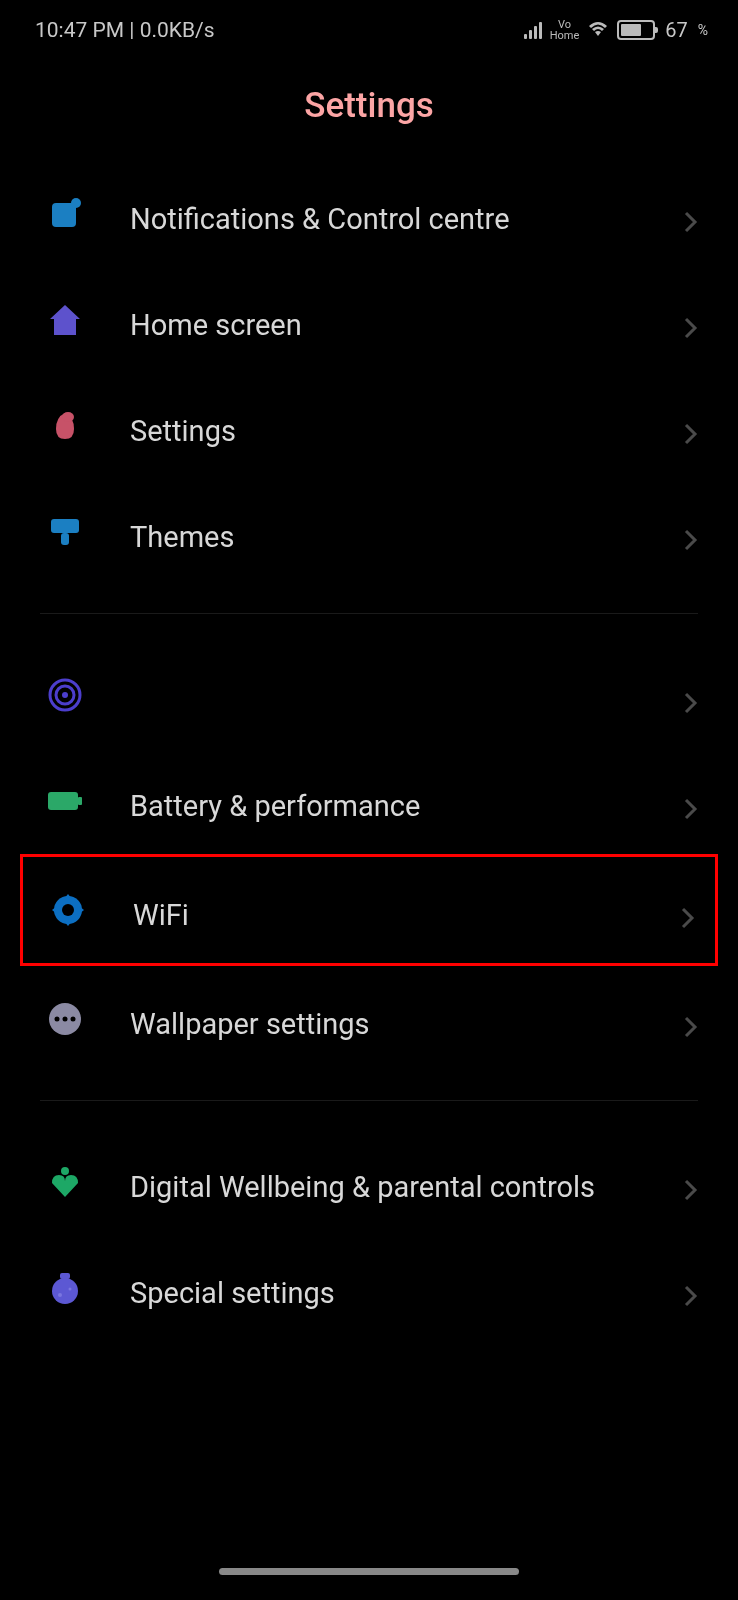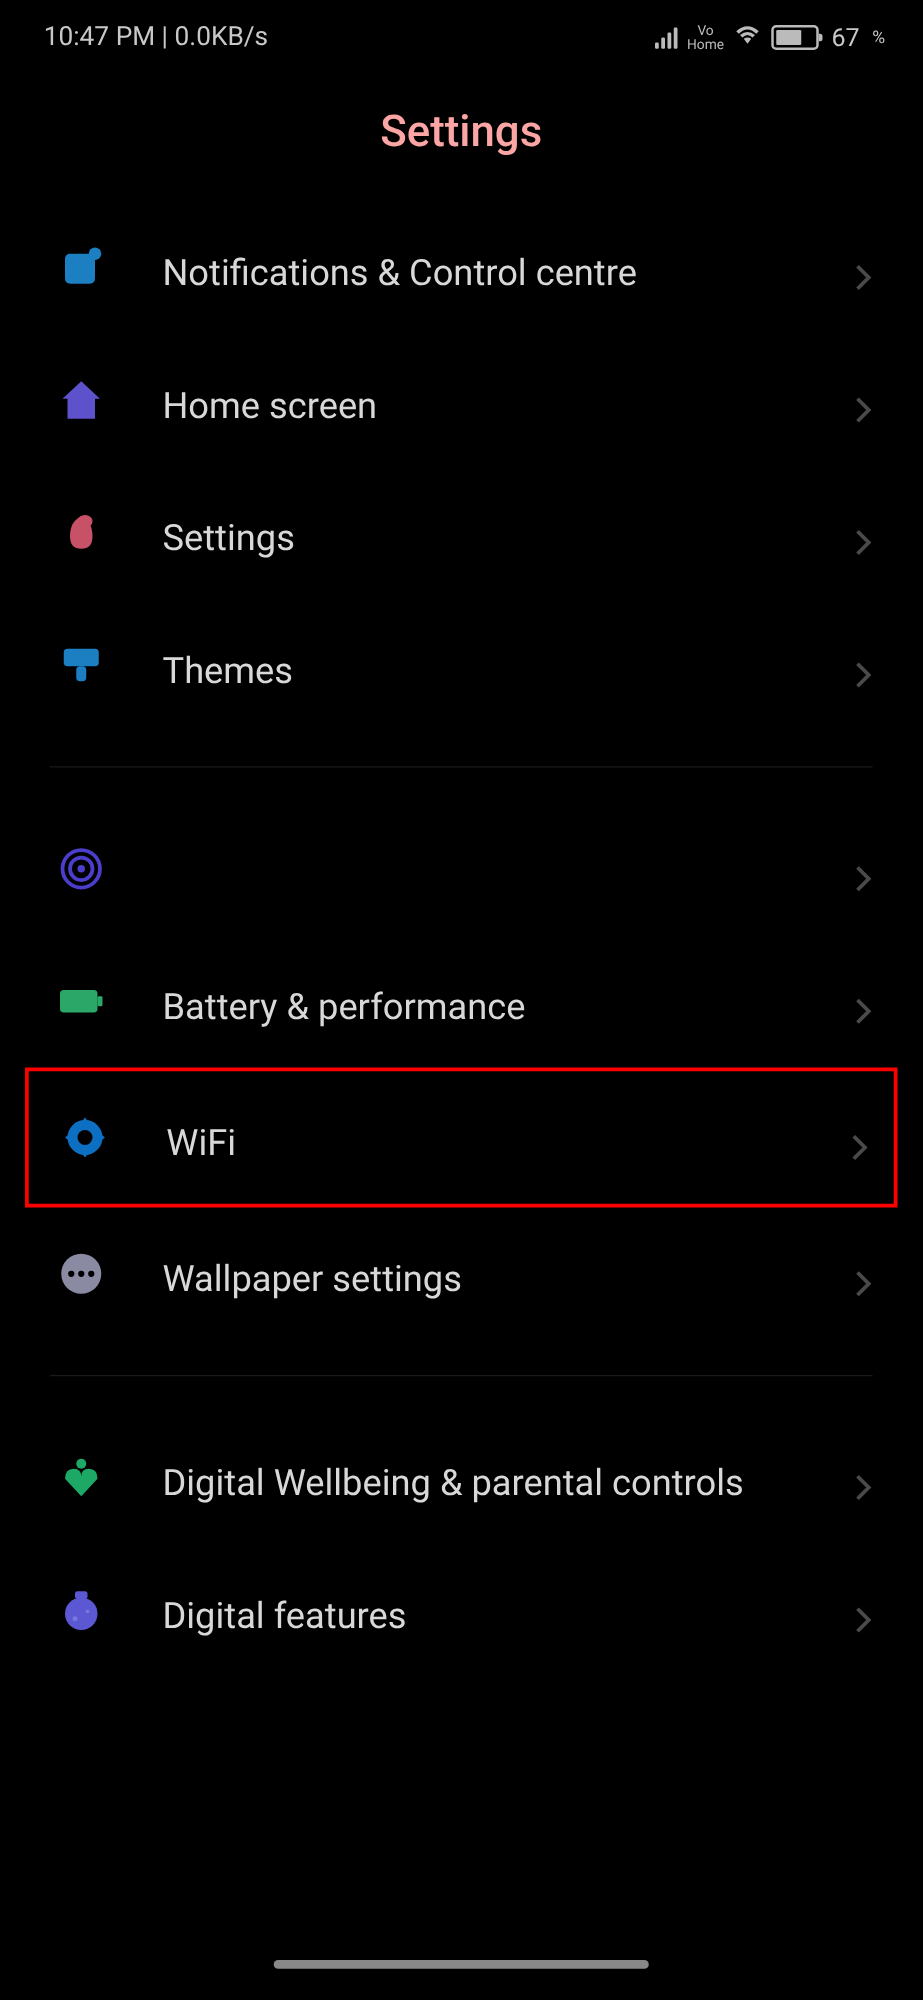--- a/index.html
+++ b/index.html
@@ -324,21 +324,21 @@
 
   <div class="settings-item">
     <div class="icon-container">
       <svg width="38" height="38" viewBox="0 0 38 38">
           <rect x="14" y="4" width="10" height="6" rx="2" fill="#5c58d3"></rect>
           <circle cx="19" cy="22" r="13" fill="#5c58d3"></circle>
           <circle cx="14" cy="26" r="2" fill="#7a76e0"></circle>
           <circle cx="24" cy="20" r="1.5" fill="#7a76e0"></circle>
         </svg>
     </div>
-    <div class="item-label">Digital features</div>
+    <div class="item-label">Special settings</div>
     <div class="chevron">
       <svg width="14" height="22" viewBox="0 0 14 22">
           <path d="M2 2 L11 11 L2 20" stroke="#4a4a4a" stroke-width="3" fill="none"></path>
         </svg>
     </div>
   </div>
 
 </div>
 
 <div class="home-indicator"></div>

